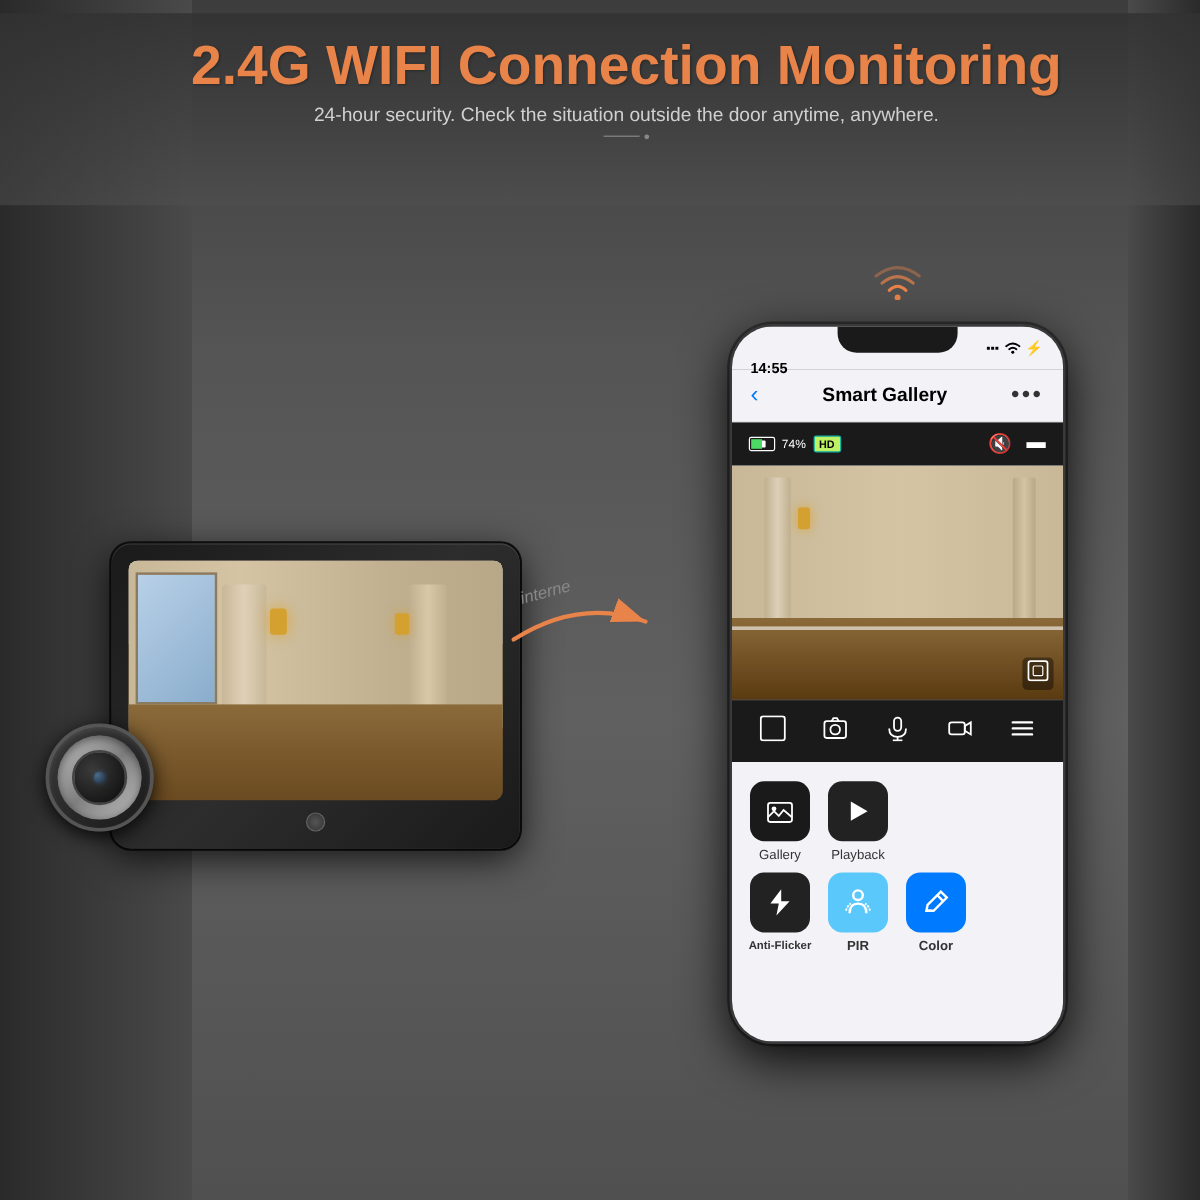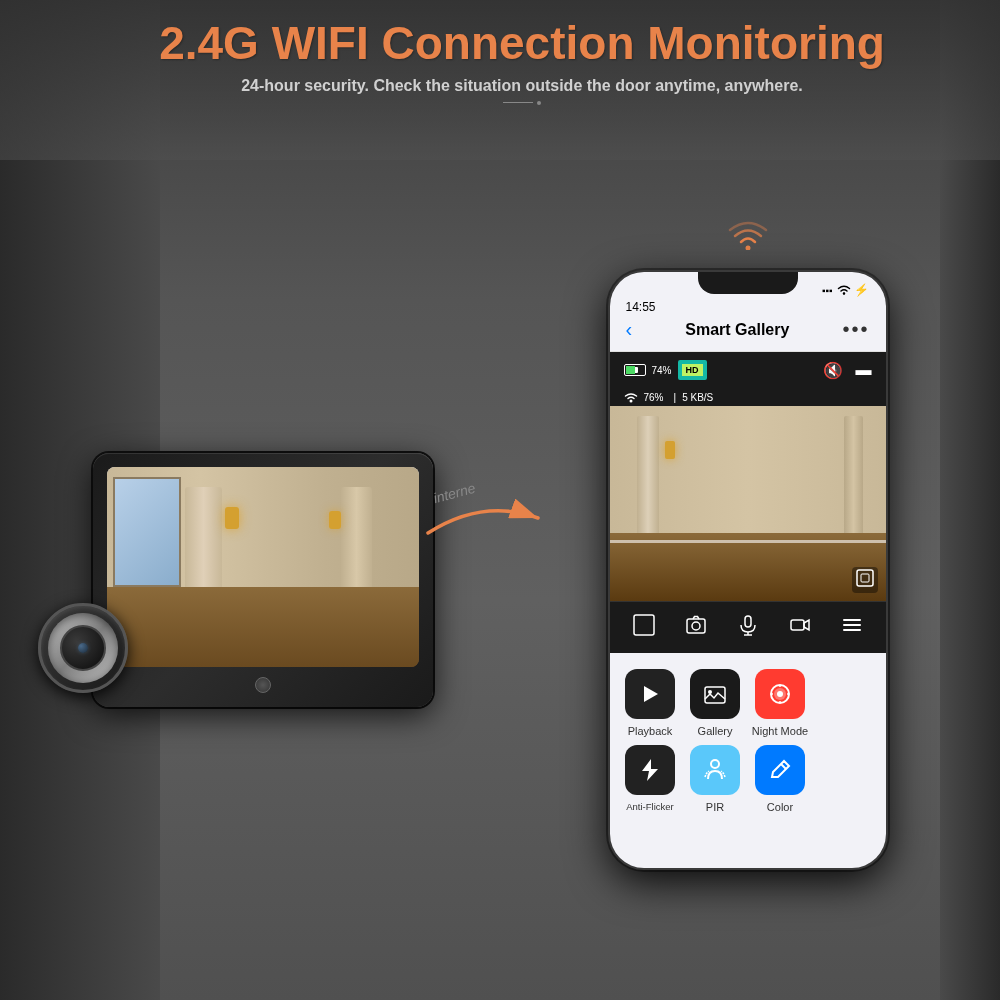--- a/index.html
+++ b/index.html
@@ -31,21 +31,21 @@
     .bg-right-panel {
       position: absolute;
       top: 0; right: 0; width: 60px; bottom: 0;
       background: linear-gradient(270deg, #2a2a2a, #4a4a4a);
       z-index: 1;
     }
 
     
     .header {
       position: absolute;
-      top: 0; left: 0; right: 0;
+      top: 11px; left: 0; right: 0;
       height: 160px;
       z-index: 10;
       text-align: center;
       padding-top: 18px;
       background: linear-gradient(180deg, rgba(50,50,50,0.85) 0%, rgba(80,80,80,0.5) 100%);
       padding-left: 44px;
     }
 
     .main-title {
       font-size: 46px;
@@ -53,21 +53,21 @@
       color: #e8834a;
       letter-spacing: 0px;
       line-height: 1.1;
       text-shadow: 1px 1px 2px rgba(0,0,0,0.3);
     }
 
     .sub-title {
       font-size: 16px;
       color: #d0d0d0;
       margin-top: 8px;
-      font-weight: 700;
+      font-weight: 400;
     }
 
     
     .content-area {
       position: absolute;
       top: 160px; left: 0; right: 0; bottom: 0;
       z-index: 5;
       display: flex;
       align-items: center;
       justify-content: space-around;
@@ -307,21 +307,21 @@
       top: 0;
       left: 50%;
       transform: translateX(-50%);
       width: 100px;
       height: 22px;
       background: #1a1a1a;
       border-radius: 0 0 16px 16px;
     }
 
     .phone-time {
-      font-weight: 400;
+      font-weight: 700;
       font-size: 12px;
       z-index: 2;
       margin-top: 33px;
     }
 
     .phone-status-icons {
       display: flex;
       gap: 4px;
       align-items: center;
       z-index: 2;
@@ -408,21 +408,21 @@
       font-size: 10px;
     }
 
     .hd-badge {
       background: #bef264;
       color: #000;
       font-size: 9px;
       font-weight: 700;
       padding: 1px 4px;
       border-radius: 2px;
-      border: 4px solid #14b8a6;
+      border: 1px solid #14b8a6;
     }
 
     .toolbar-right {
       display: flex;
       gap: 12px;
       color: #fff;
       font-size: 16px;
     }
 
     .camera-feed {
@@ -552,20 +552,21 @@
       color: #333;
     }
 
     .app-functions-2 {
       background: #f2f2f7;
       padding: 0 12px 16px;
       display: grid;
       grid-template-columns: repeat(4, 1fr);
       gap: 8px;
       text-align: center;
+      font-weight: bold;
     }
 
     
     .wifi-above-phone {
       position: absolute;
       top: -50px;
       left: 50%;
       transform: translateX(-50%);
       text-align: center;
       color: #e8834a;
@@ -703,30 +704,20 @@
             </div>
             <span class="battery-text">74%</span>
             <span class="hd-badge">HD</span>
           </div>
           <div class="toolbar-right">
             <span>🔇</span>
             <span>▬</span>
           </div>
         </div>
 
-        <div style="background:#1a1a1a; padding: 3px 14px; display:flex; align-items:center; gap:6px; color:#fff; font-size:10px;">
-          <svg width="14" height="12" viewBox="0 0 14 12">
-            <circle cx="7" cy="10" r="1.5" fill="#fff"></circle>
-            <path d="M4 7.5 Q7 5 10 7.5" fill="none" stroke="#fff" stroke-width="1.5" stroke-linecap="round"></path>
-            <path d="M1.5 5 Q7 1 12.5 5" fill="none" stroke="#fff" stroke-width="1.5" stroke-linecap="round"></path>
-          </svg>
-          <span>76%</span>
-          <span style="margin-left:4px;">|</span>
-          <span>5 KB/S</span>
-        </div>
 
         <div class="camera-feed">
           <div class="camera-feed-scene">
             <div class="feed-wall"></div>
             <div class="feed-column-left"></div>
             <div class="feed-column-right"></div>
             <div class="feed-lamp"></div>
             <div class="feed-floor"></div>
             <div class="feed-railing"></div>
           </div>
@@ -771,55 +762,40 @@
               <line x1="3" y1="6" x2="19" y2="6" stroke="#fff" stroke-width="2" stroke-linecap="round"></line>
               <line x1="3" y1="11" x2="19" y2="11" stroke="#fff" stroke-width="2" stroke-linecap="round"></line>
               <line x1="3" y1="16" x2="19" y2="16" stroke="#fff" stroke-width="2" stroke-linecap="round"></line>
             </svg>
           </span>
         </div>
 
         <div class="app-functions">
 
           <div class="func-item">
-            <div class="func-icon dark">
-              <svg width="24" height="24" viewBox="0 0 24 24">
-                <polygon points="6,4 20,12 6,20" fill="#fff"></polygon>
-              </svg>
-            </div>
-            <span class="func-label">Playback</span>
-          </div>
-
-          <div class="func-item">
             <div class="func-icon dark-gallery">
               <svg width="24" height="24" viewBox="0 0 24 24">
                 <rect x="2" y="5" width="20" height="16" fill="none" stroke="#fff" stroke-width="1.5" rx="2"></rect>
                 <path d="M2 17 L7 12 L11 16 L15 11 L22 17" fill="none" stroke="#fff" stroke-width="1.5"></path>
                 <circle cx="7" cy="10" r="2" fill="#fff"></circle>
               </svg>
             </div>
             <span class="func-label">Gallery</span>
           </div>
 
-
           <div class="func-item">
-            <div class="func-icon red">
-              <svg width="26" height="26" viewBox="0 0 26 26">
-                <circle cx="13" cy="13" r="9" fill="none" stroke="#fff" stroke-width="2"></circle>
-                <circle cx="13" cy="13" r="6" fill="rgba(255,255,255,0.3)"></circle>
-
-                <circle cx="13" cy="13" r="3" fill="#fff"></circle>
-                <line x1="13" y1="4" x2="13" y2="6" stroke="#fff" stroke-width="1.5"></line>
-                <line x1="13" y1="20" x2="13" y2="22" stroke="#fff" stroke-width="1.5"></line>
-                <line x1="4" y1="13" x2="6" y2="13" stroke="#fff" stroke-width="1.5"></line>
-                <line x1="20" y1="13" x2="22" y2="13" stroke="#fff" stroke-width="1.5"></line>
+            <div class="func-icon dark">
+              <svg width="24" height="24" viewBox="0 0 24 24">
+                <polygon points="6,4 20,12 6,20" fill="#fff"></polygon>
               </svg>
             </div>
-            <span class="func-label">Night Mode</span>
-          </div>
+            <span class="func-label">Playback</span>
+          </div>
+
+
         </div>
 
         <div class="app-functions-2">
 
           <div class="func-item">
             <div class="func-icon dark">
               <svg width="26" height="26" viewBox="0 0 26 26">
                 <polygon points="14,2 5,14 12,14 10,24 21,12 14,12" fill="#fff"></polygon>
               </svg>
             </div>

